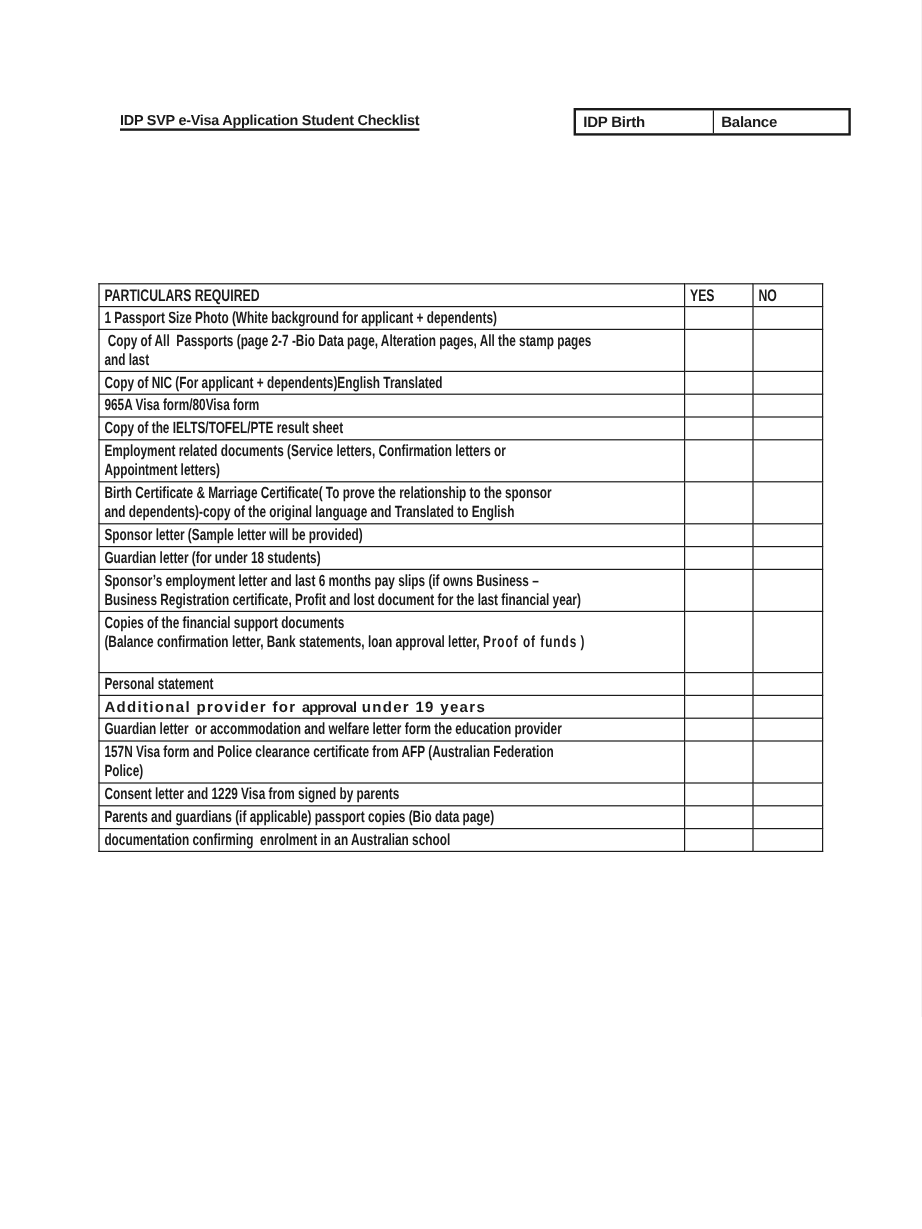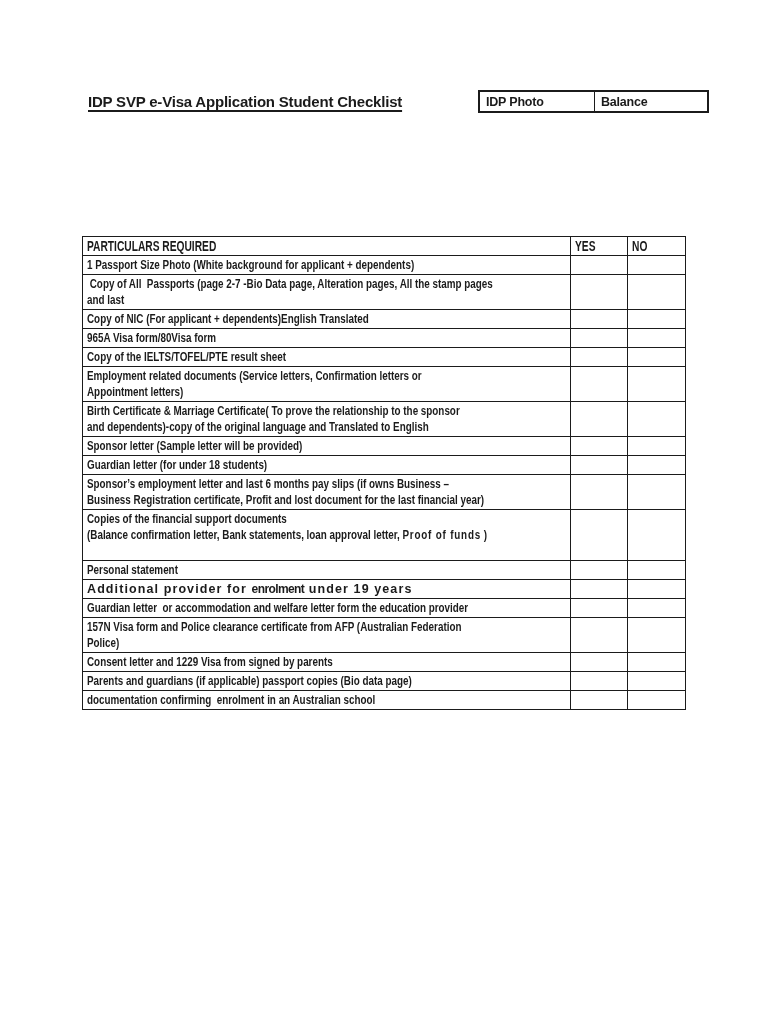--- a/index.html
+++ b/index.html
@@ -9,23 +9,23 @@
     width: 768px;
     height: 1024px;
     background: #ffffff;
     font-family: "Liberation Sans", sans-serif;
     color: #1b1b1b;
     overflow: hidden;
     margin: 0 auto;
   }
   .doc-title {
     position: absolute;
-    left: 88px;
+    left: 100px;
     top: 93px;
-    font-size: 15px;
+    font-size: 12px;
     font-weight: bold;
     letter-spacing: -0.2px;
     text-decoration: underline;
     text-decoration-thickness: 1.5px;
     text-underline-offset: 3px;
     white-space: nowrap;
   }
   .office-box {
     position: absolute;
     left: 478px;
@@ -89,21 +89,21 @@
   td.check-cell { background: #ffffff; }
 </style>
 </head>
 <body>
 
 <div class="page">
 
   <div class="doc-title">IDP SVP e-Visa Application Student Checklist</div>
 
   <div class="office-box">
-    <div class="cell label">IDP Photo</div>
+    <div class="cell label">IDP Birth</div>
     <div class="cell value">Balance</div>
   </div>
 
   <table class="checklist">
     <colgroup>
       <col class="c-part">
       <col class="c-yes">
       <col class="c-no">
     </colgroup>
     <thead>
@@ -205,21 +205,21 @@
         </tr>
         <tr>
           <td>
             <div class="cw"><span class="seg-condensed">Personal statement</span></div>
           </td>
           <td class="check-cell"></td>
           <td class="check-cell"></td>
         </tr>
         <tr>
           <td>
-            <div class="cw-wide"><span class="seg-wide">Additional provider for </span><span class="seg-condensed">enrolment</span><span class="seg-wide"> under 19 years</span></div>
+            <div class="cw-wide"><span class="seg-wide">Additional provider for </span><span class="seg-condensed">approval</span><span class="seg-wide"> under 19 years</span></div>
           </td>
           <td class="check-cell"></td>
           <td class="check-cell"></td>
         </tr>
         <tr>
           <td>
             <div class="cw"><span class="seg-condensed">Guardian letter  or accommodation and welfare letter form the education provider</span></div>
           </td>
           <td class="check-cell"></td>
           <td class="check-cell"></td>

